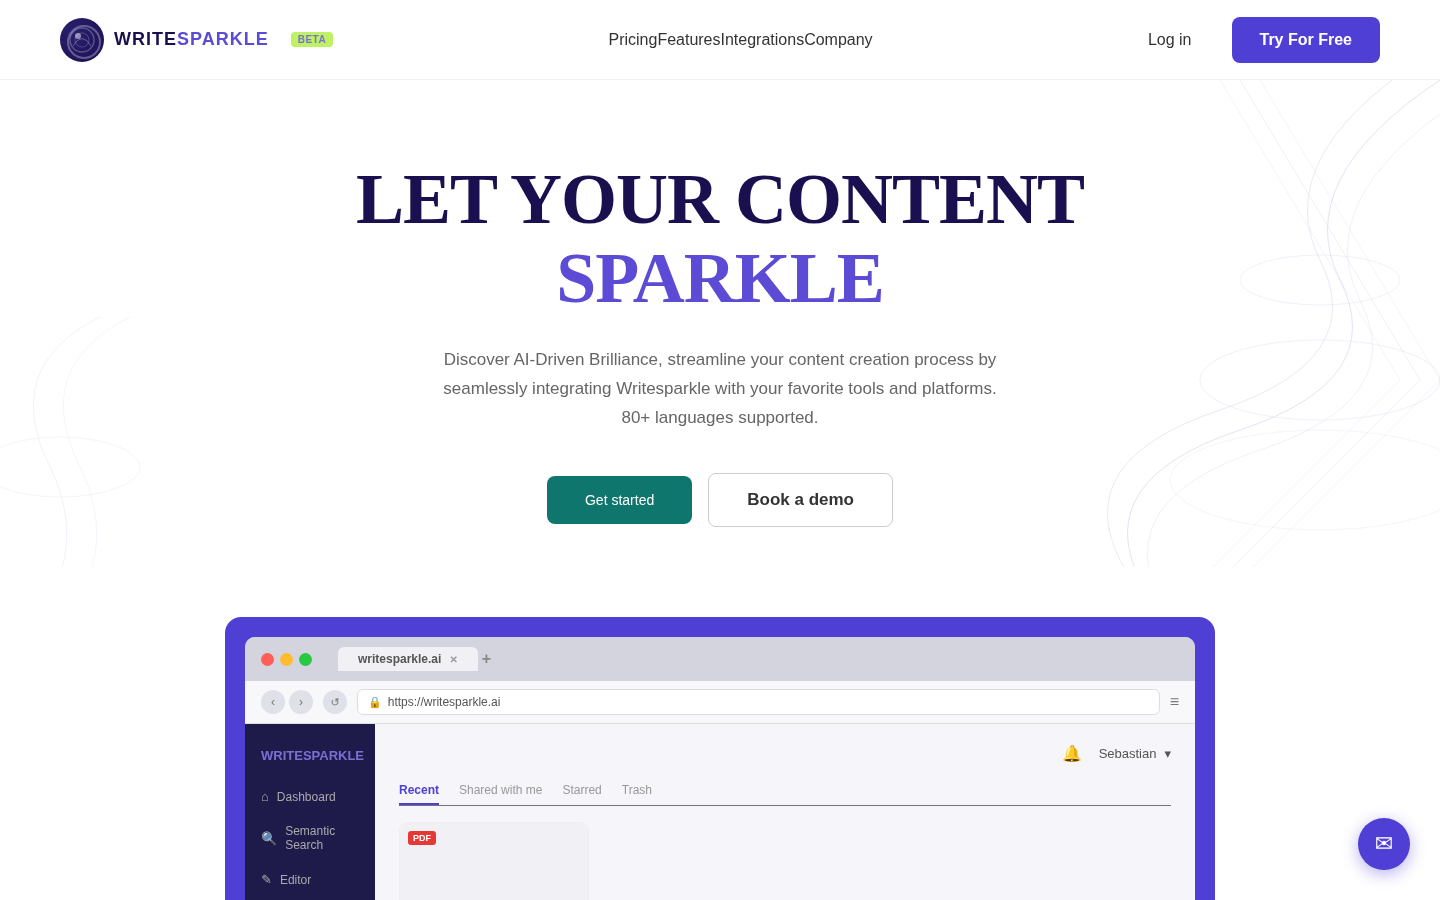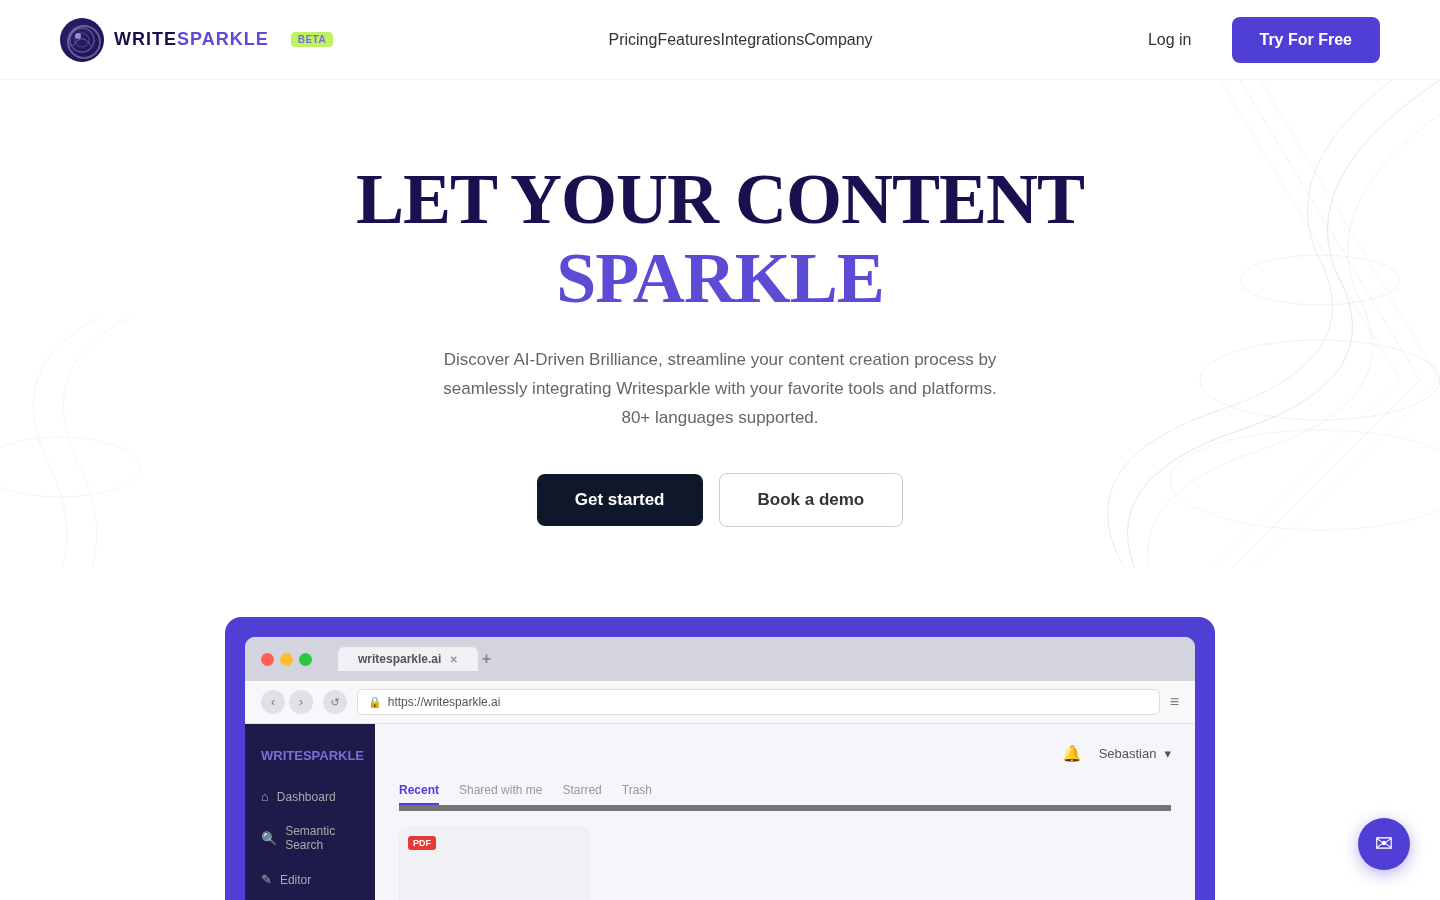--- a/index.html
+++ b/index.html
@@ -53,22 +53,22 @@
     .hero h1 .sparkle-word { color: #5b4bd5; display: block; }
     .hero-sub {
       font-size: 17px; color: #666; max-width: 580px; margin: 28px auto 8px;
       line-height: 1.7; position: relative; z-index: 2;
     }
     .hero-buttons {
       display: flex; align-items: center; justify-content: center; gap: 16px;
       margin-top: 40px; position: relative; z-index: 2;
     }
     .btn-primary {
-      background: #0f172a; color: #fff; border: none; padding: 16px 38px;
-      border-radius: 8px; font-size: 17px; font-weight: 700; cursor: pointer;
+      background: #0f766e; color: #fff; border: none; padding: 16px 38px;
+      border-radius: 8px; font-size: 14px; font-weight: 400; cursor: pointer;
     }
     .btn-secondary {
       background: #fff; color: #333; border: 1.5px solid #ccc; padding: 16px 38px;
       border-radius: 8px; font-size: 17px; font-weight: 600; cursor: pointer;
     }
 
     
     .app-preview {
       margin: 40px auto 0; width: 990px; background: #4f3fd4;
       border-radius: 16px; overflow: hidden; padding: 20px 20px 0;
@@ -133,21 +133,21 @@
     .files-title { font-size: 16px; font-weight: 700; color: #1a1050; }
     .files-actions { display: flex; gap: 8px; }
     .upload-btn {
       background: #fff; border: 1px solid #ddd; border-radius: 6px; padding: 6px 14px;
       font-size: 12px; color: #555; cursor: pointer; display: flex; align-items: center; gap: 4px;
     }
     .new-btn {
       background: #4f3fd4; color: #fff; border: none; border-radius: 6px; padding: 6px 14px;
       font-size: 12px; cursor: pointer; display: flex; align-items: center; gap: 4px;
     }
-    .files-tabs { display: flex; gap: 20px; border-bottom: 6px solid #737373; margin-bottom: 16px; }
+    .files-tabs { display: flex; gap: 20px; border-bottom: 1px solid #737373; margin-bottom: 16px; }
     .file-tab { font-size: 12px; color: #999; padding-bottom: 6px; cursor: pointer; }
     .file-tab.active { color: #4f3fd4; border-bottom: 2px solid #4f3fd4; font-weight: 600; }
     .file-card {
       background: #fff; border: 1px solid #eee; border-radius: 8px; width: 190px;
       overflow: hidden; cursor: pointer;
     }
     .file-card-preview {
       height: 90px; background: #f0f0f5; display: flex; align-items: center;
       justify-content: center; position: relative;
     }

